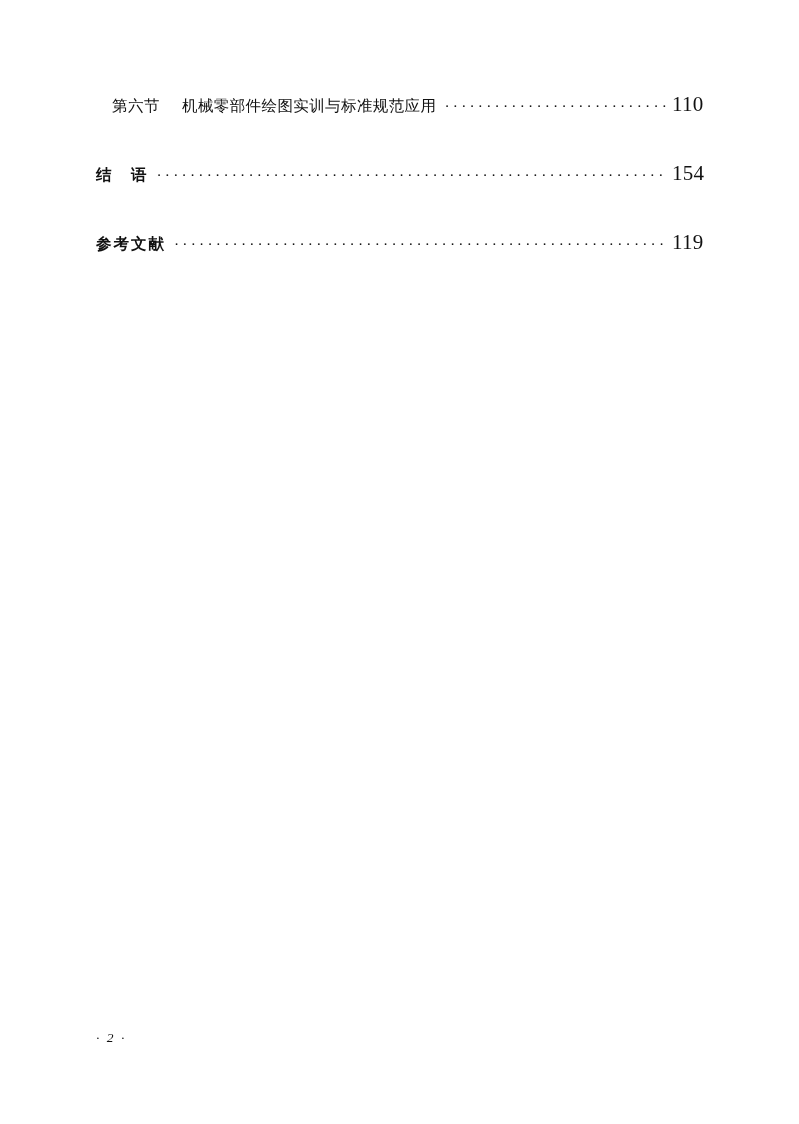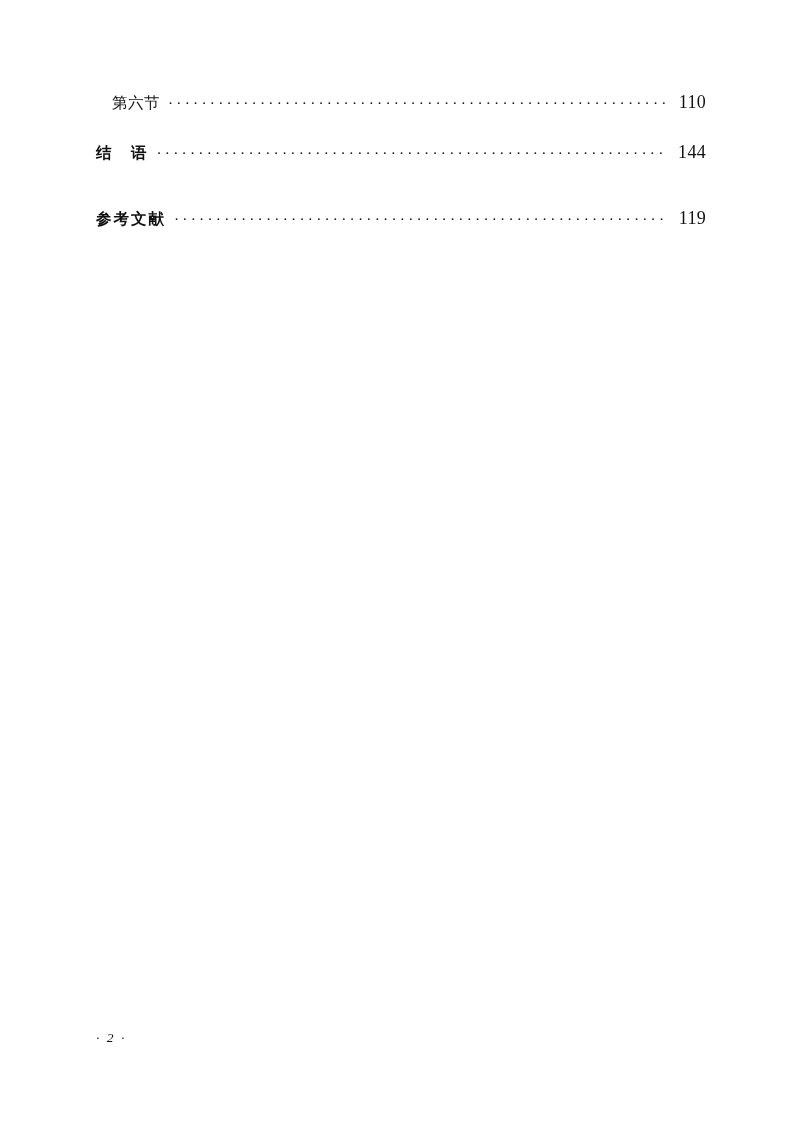--- a/index.html
+++ b/index.html
@@ -33,21 +33,21 @@
 
   
   .toc-row {
     display: flex;
     align-items: baseline;
     width: 100%;
     white-space: nowrap;
   }
 
   .row-section { margin-bottom: 18px; }
-  .row-gap-big { margin-top: 28px; }
+  .row-gap-big { margin-top: 44px; }
   .row-gap-mid { margin-top: 44px; }
 
   .lbl-indent {
     padding-left: 16px;
   }
 
   .sec-no {
     font-size: 15.5px;
     letter-spacing: 0.5px;
   }
@@ -75,23 +75,22 @@
     content: "·····························································································································································································";
     font-size: 15.5px;
     letter-spacing: 3.2px;
     color: #111;
     display: block;
     line-height: 1em;
     white-space: nowrap;
   }
 
   .pg {
-    font-size: 18px;
+    font-size: 21px;
     min-width: 34px;
-    text-align: right;
     letter-spacing: 0.3px;
   }
 
   .folio {
     position: absolute;
     left: 96px;
     top: 1030px;
     font-size: 13.5px;
     font-style: italic;
     letter-spacing: 2px;
@@ -100,29 +99,30 @@
 </style>
 </head>
 <body>
 
 <div class="page">
 
   <div class="toc">
 
     <div class="toc-row row-section">
       <span class="sec-no lbl-indent">第六节</span>
+      <span class="sec-title">机械零部件绘图实训与标准规范应用</span>
       <span class="leader"></span>
       <span class="pg">110</span>
     </div>
 
 
     <div class="toc-row row-gap-big">
       <span class="bold-lbl">结　语</span>
       <span class="leader"></span>
-      <span class="pg">144</span>
+      <span class="pg">154</span>
     </div>
 
     <div class="toc-row row-gap-mid">
       <span class="bold-lbl">参考文献</span>
       <span class="leader"></span>
       <span class="pg">119</span>
     </div>
 
   </div>
 

